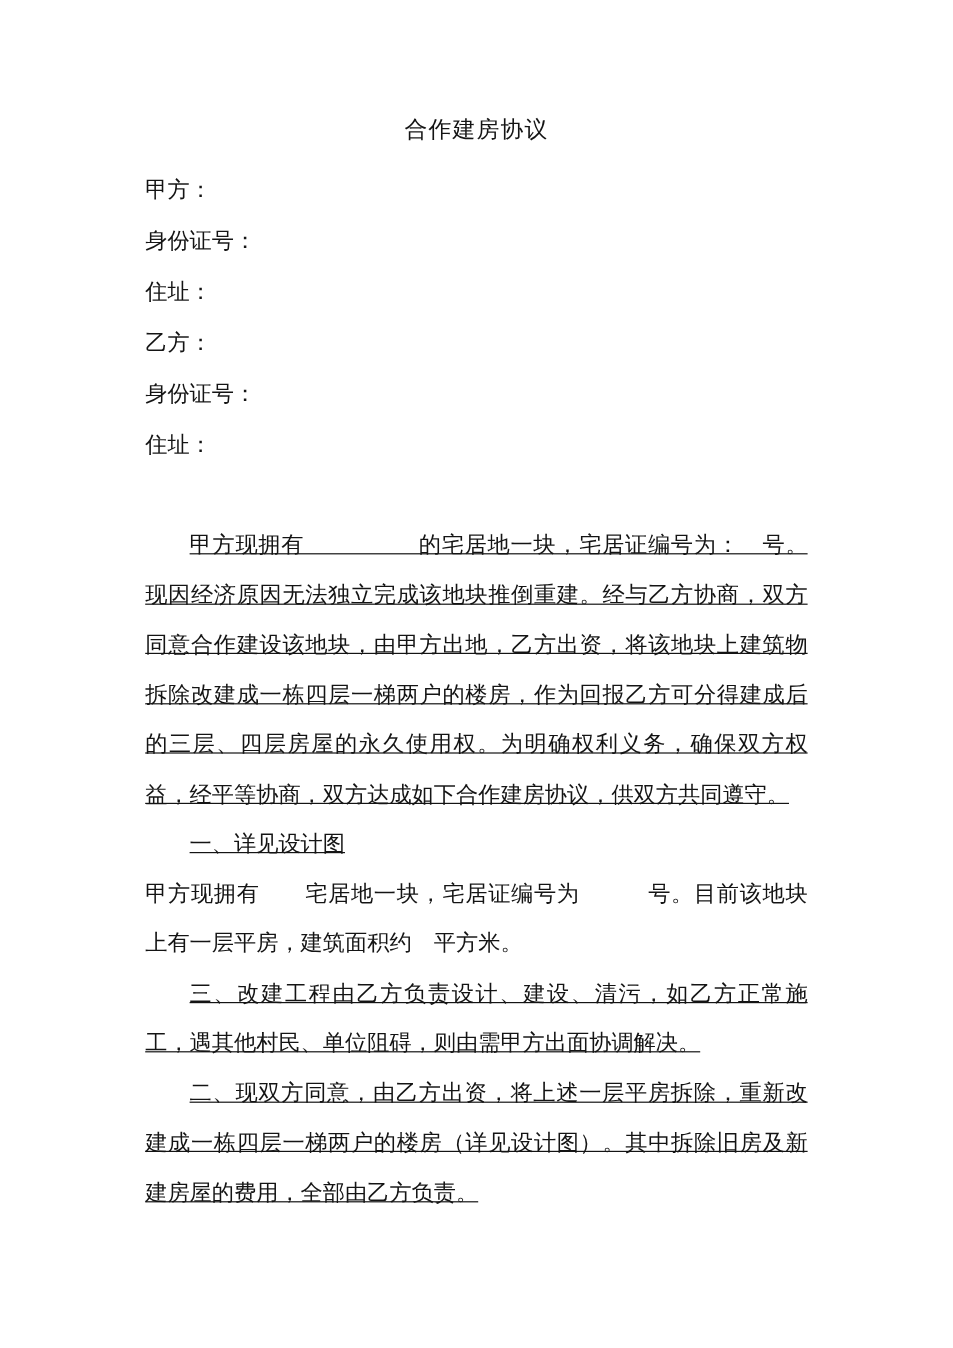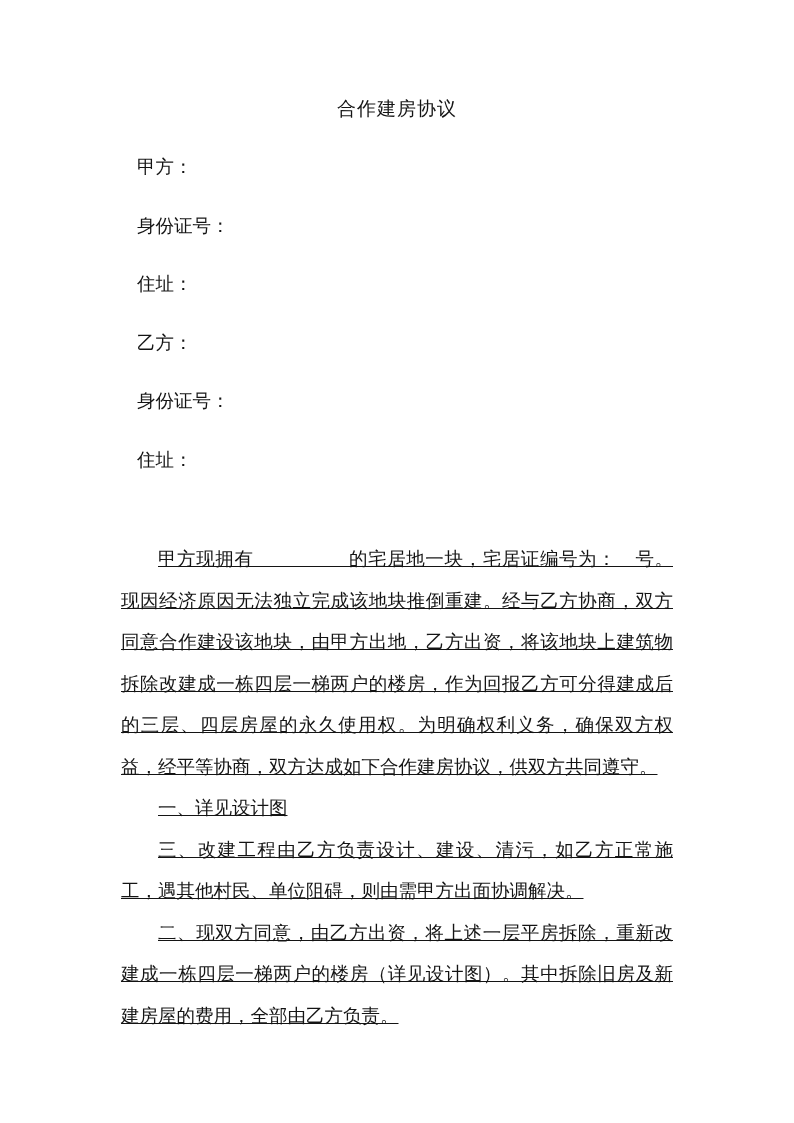--- a/index.html
+++ b/index.html
@@ -24,21 +24,21 @@
     font-size: 19px;
     font-weight: 400;
     text-align: center;
     line-height: 42px;
     letter-spacing: 1px;
   }
   .parties {
     margin-top: 8px;
   }
   .parties p {
-    margin: 16px;
+    margin: 0;
     line-height: 42.5px;
   }
   .line-spacer {
     height: 42px;
   }
   .para {
     margin: 0;
     line-height: 41.5px;
     text-align: justify;
   }
@@ -62,18 +62,19 @@
     <p>身份证号：</p>
     <p>住址：</p>
   </div>
 
   <div class="line-spacer"></div>
 
   <p class="para indent">甲方现拥有　　　　　的宅居地一块，宅居证编号为：　号。现因经济原因无法独立完成该地块推倒重建。经与乙方协商，双方同意合作建设该地块，由甲方出地，乙方出资，将该地块上建筑物拆除改建成一栋四层一梯两户的楼房，作为回报乙方可分得建成后的三层、四层房屋的永久使用权。为明确权利义务，确保双方权益，经平等协商，双方达成如下合作建房协议，供双方共同遵守。</p>
 
   <p class="para indent">一、详见设计图</p>
 
+  <p class="para">甲方现拥有　　宅居地一块，宅居证编号为　　　号。目前该地块上有一层平房，建筑面积约　平方米。</p>
 
   <p class="para indent">三、改建工程由乙方负责设计、建设、清污，如乙方正常施工，遇其他村民、单位阻碍，则由需甲方出面协调解决。</p>
 
   <p class="para indent">二、现双方同意，由乙方出资，将上述一层平房拆除，重新改建成一栋四层一梯两户的楼房（详见设计图）。其中拆除旧房及新建房屋的费用，全部由乙方负责。</p>
 
 </div>
 
 </body></html>

